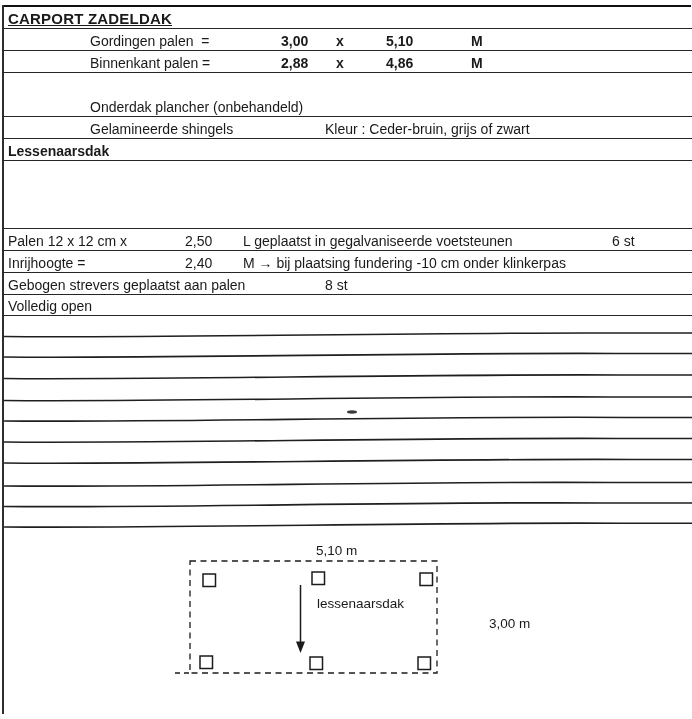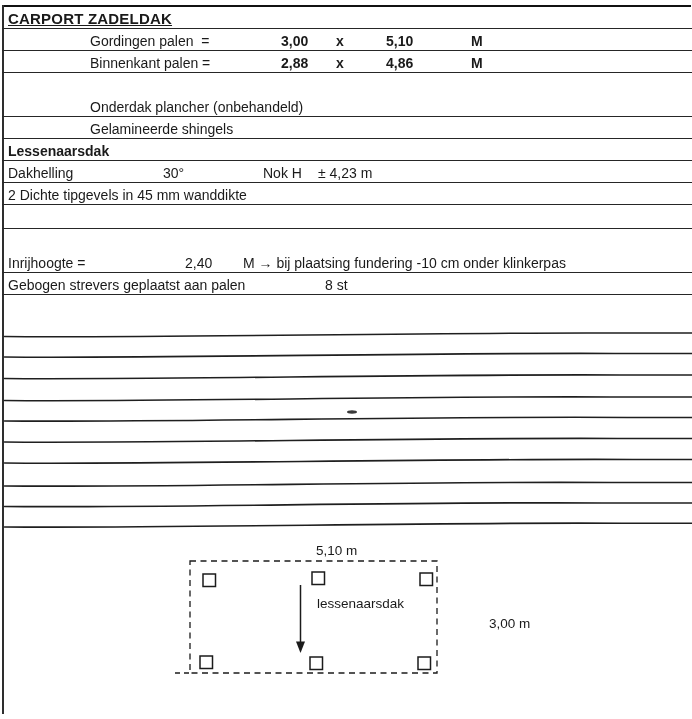--- a/index.html
+++ b/index.html
@@ -64,51 +64,52 @@
     <span class="cell xl b">M</span>
   </div>
 
 
   <div class="row r5 bb">
     <span class="cell xb">Onderdak plancher (onbehandeld)</span>
   </div>
 
   <div class="row r6 bb">
     <span class="cell xb">Gelamineerde shingels</span>
+    <span class="cell xi">Kleur : Ceder-bruin, grijs of zwart</span>
   </div>
 
   <div class="row r7 bb">
     <span class="cell xa b">Lessenaarsdak</span>
   </div>
 
-  <div class="row r8 bb">
-    <span class="cell xa">Dakhelling</span>
-    <span class="cell xc">30°</span>
-    <span class="cell xf">Nok H</span>
-    <span class="cell xh">± 4,23 m</span>
-  </div>
 
-  <div class="row r9 bb">
-    <span class="cell xa">2 Dichte tipgevels in 45 mm wanddikte</span>
-  </div>
 
   <div class="row r10 bb"></div>
 
+  <div class="row r11 bb">
+    <span class="cell xa">Palen 12 x 12 cm x</span>
+    <span class="cell xd">2,50</span>
+    <span class="cell xe">L geplaatst in gegalvaniseerde voetsteunen</span>
+    <span class="cell xm">6 st</span>
+  </div>
 
   <div class="row r12 bb">
     <span class="cell xa">Inrijhoogte =</span>
     <span class="cell xd">2,40</span>
     <span class="cell xe">M → bij plaatsing fundering -10 cm onder klinkerpas</span>
   </div>
 
   <div class="row r13 bb">
     <span class="cell xa">Gebogen strevers geplaatst aan palen</span>
     <span class="cell xi">8 st</span>
   </div>
 
+  <div class="row r14 bb">
+    <span class="cell xa">Volledig open</span>
+  </div>
 
   <svg class="overlay" viewBox="0 0 692 719">
     <g stroke="#1f1f1f" stroke-width="1.6" fill="none" stroke-linecap="round">
       <path d="M4.5 336.5 C150 338, 420 332.5, 605 333 L692 333"></path>
       <path d="M4.5 357 C160 358.5, 430 352.5, 615 353.5 L692 353.5"></path>
       <path d="M4.5 378.5 C150 380, 420 374, 620 375 L692 375"></path>
       <path d="M4.5 400.5 C170 402, 400 396, 610 397 L692 397"></path>
       <path d="M4.5 421 C160 422.5, 430 416, 628 417.5 L692 417.5"></path>
       <path d="M4.5 442 C150 443.5, 420 437.5, 618 438.5 L692 438.5"></path>
       <path d="M4.5 463 C160 464.5, 430 458.5, 633 459.5 L692 459.5"></path>

